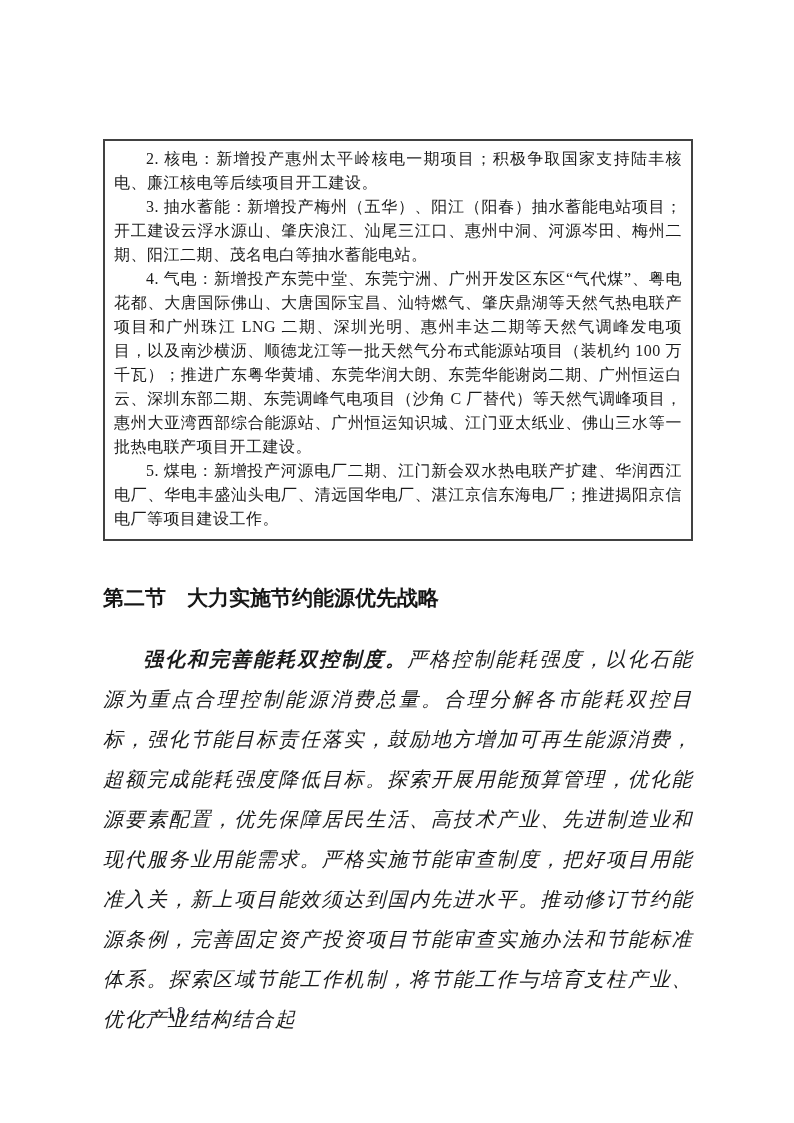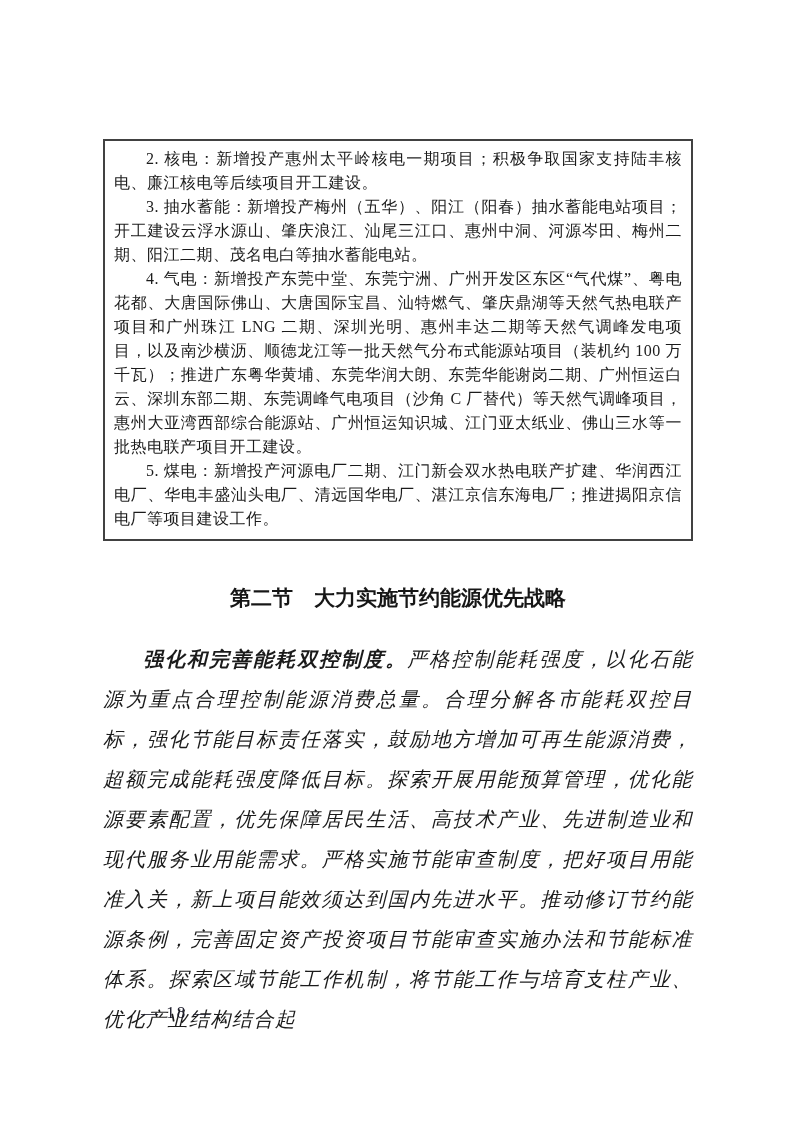--- a/index.html
+++ b/index.html
@@ -32,21 +32,20 @@
   .box-para {
     margin: 0;
     font-size: 16px;
     line-height: 24px;
     text-align: justify;
     text-indent: 2em;
     letter-spacing: 0.5px;
   }
   .section-heading {
     margin: 44px 0 0 0;
-    text-align: center;
     font-family: "Liberation Sans", "DejaVu Sans", sans-serif;
     font-weight: bold;
     font-size: 21px;
     line-height: 26px;
     color: #161616;
   }
   .main-para {
     margin: 28px 0 0 0;
     font-size: 20px;
     line-height: 40px;

